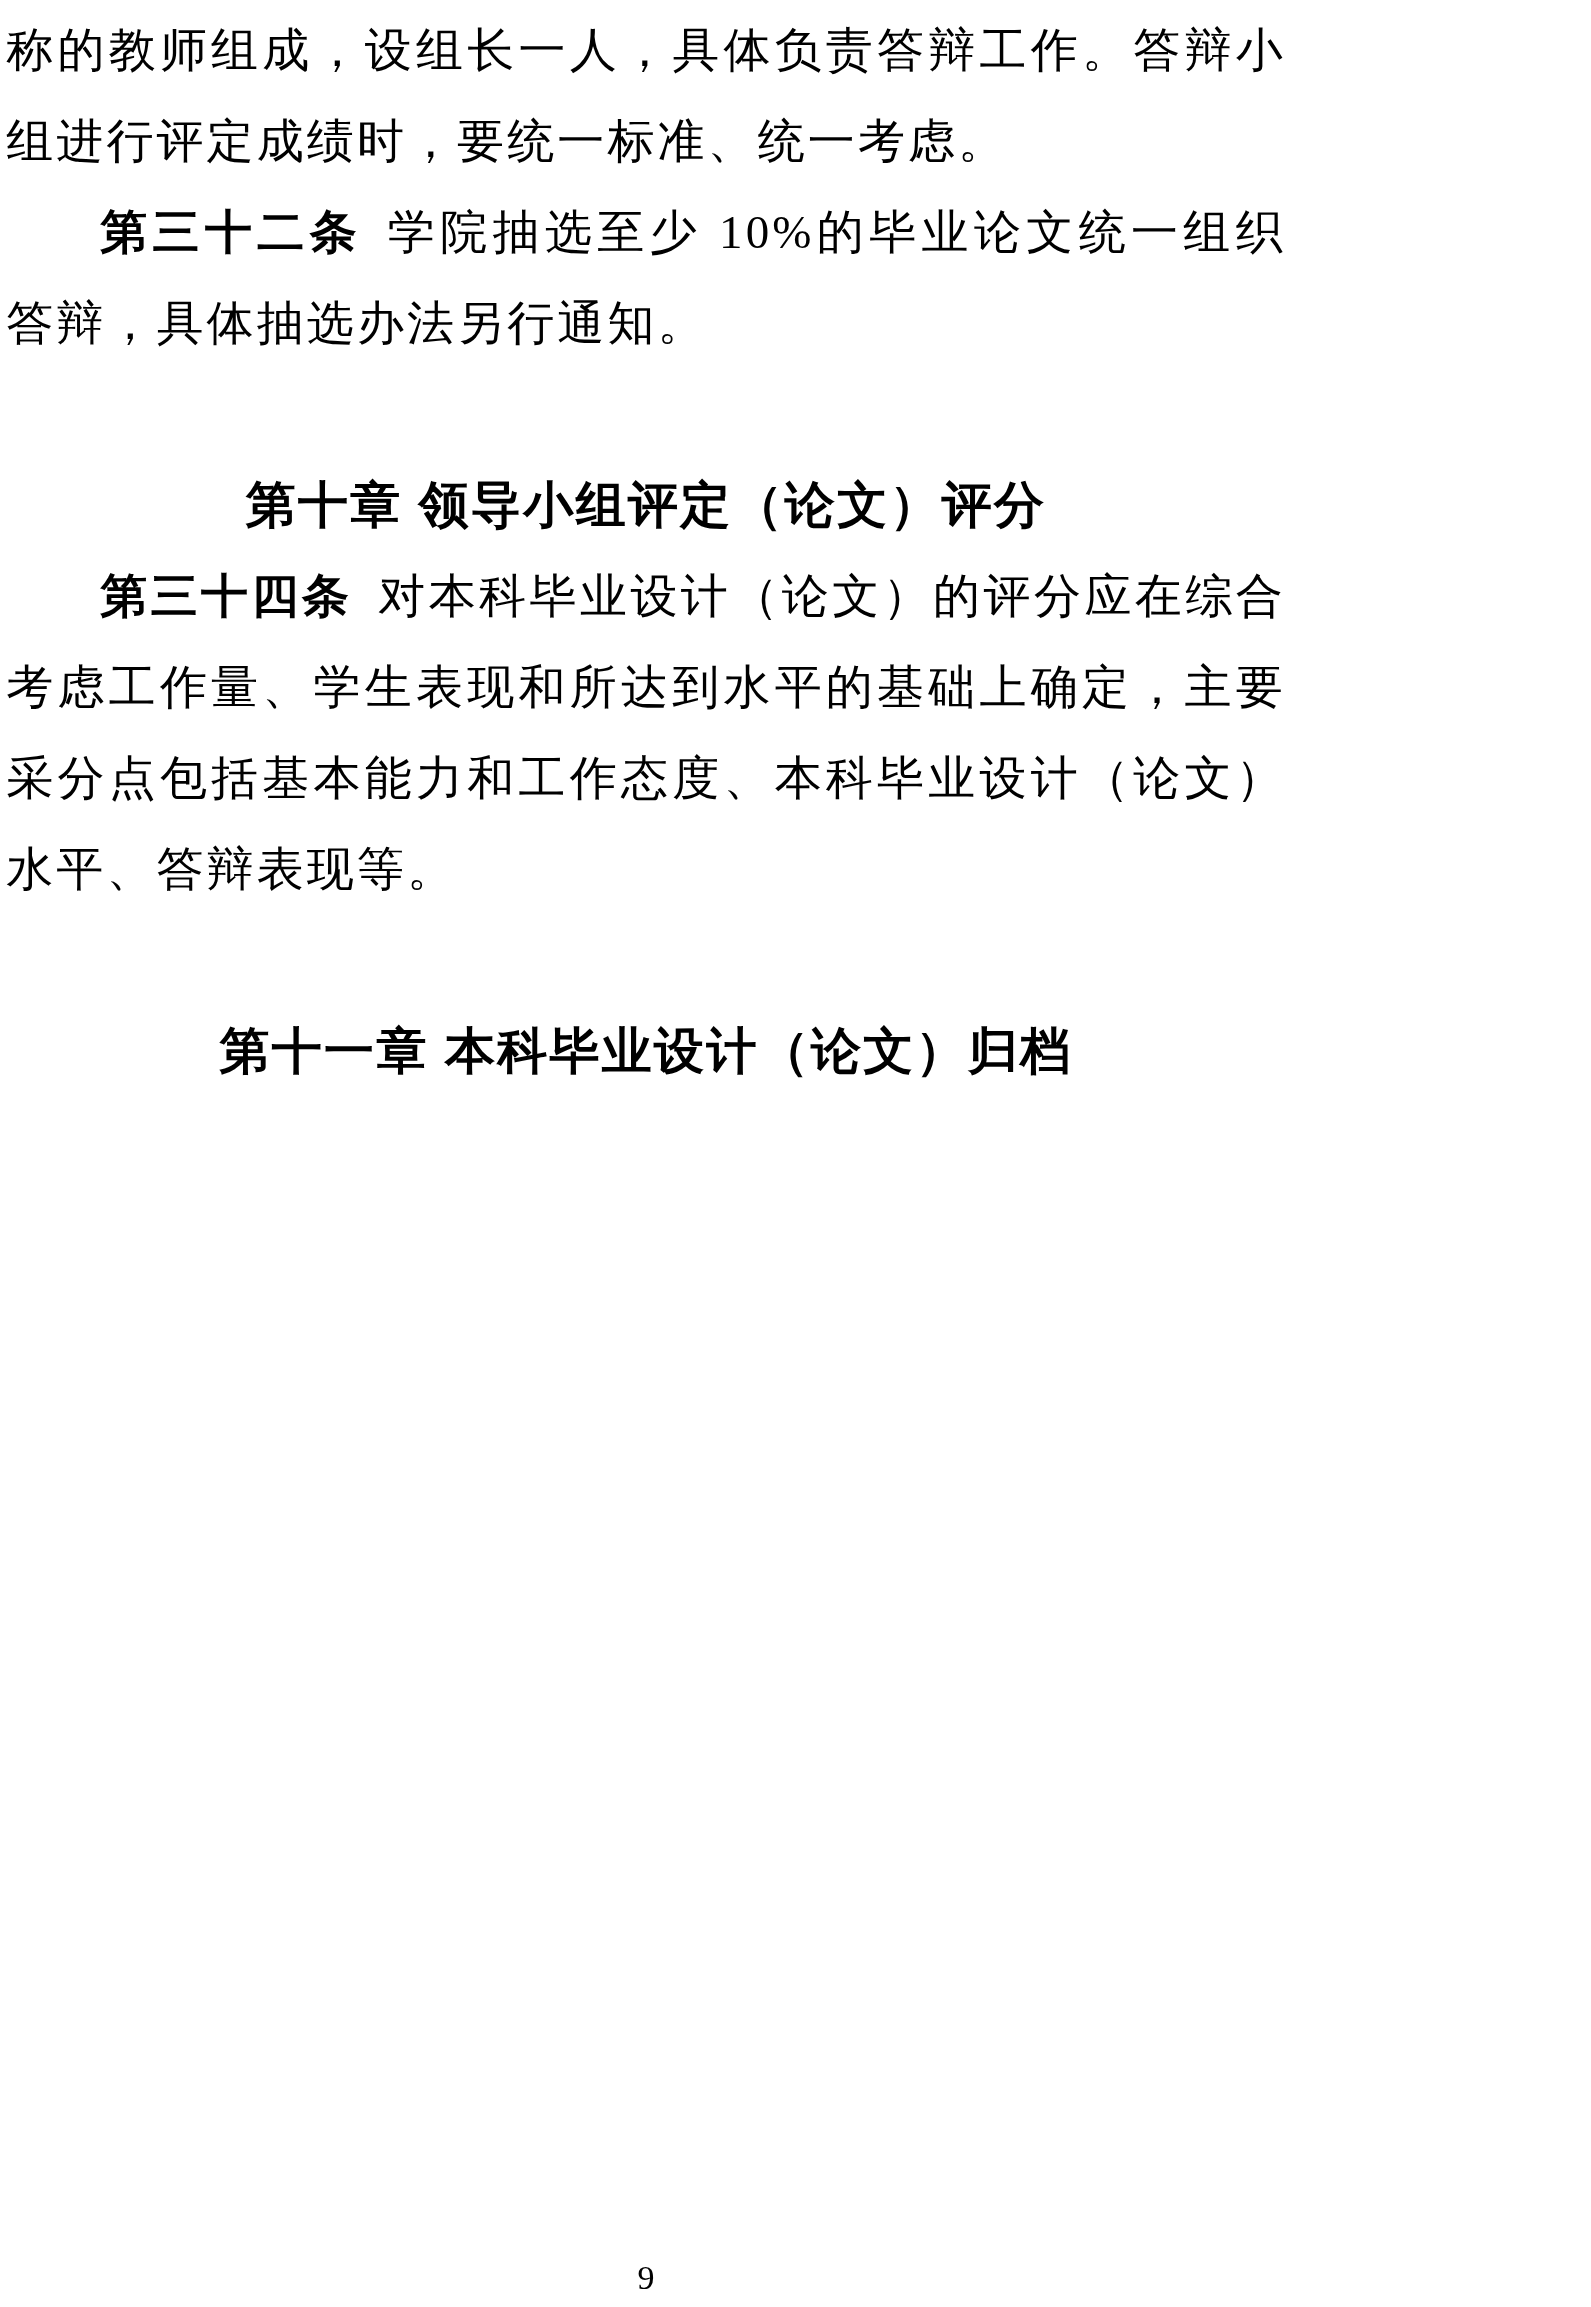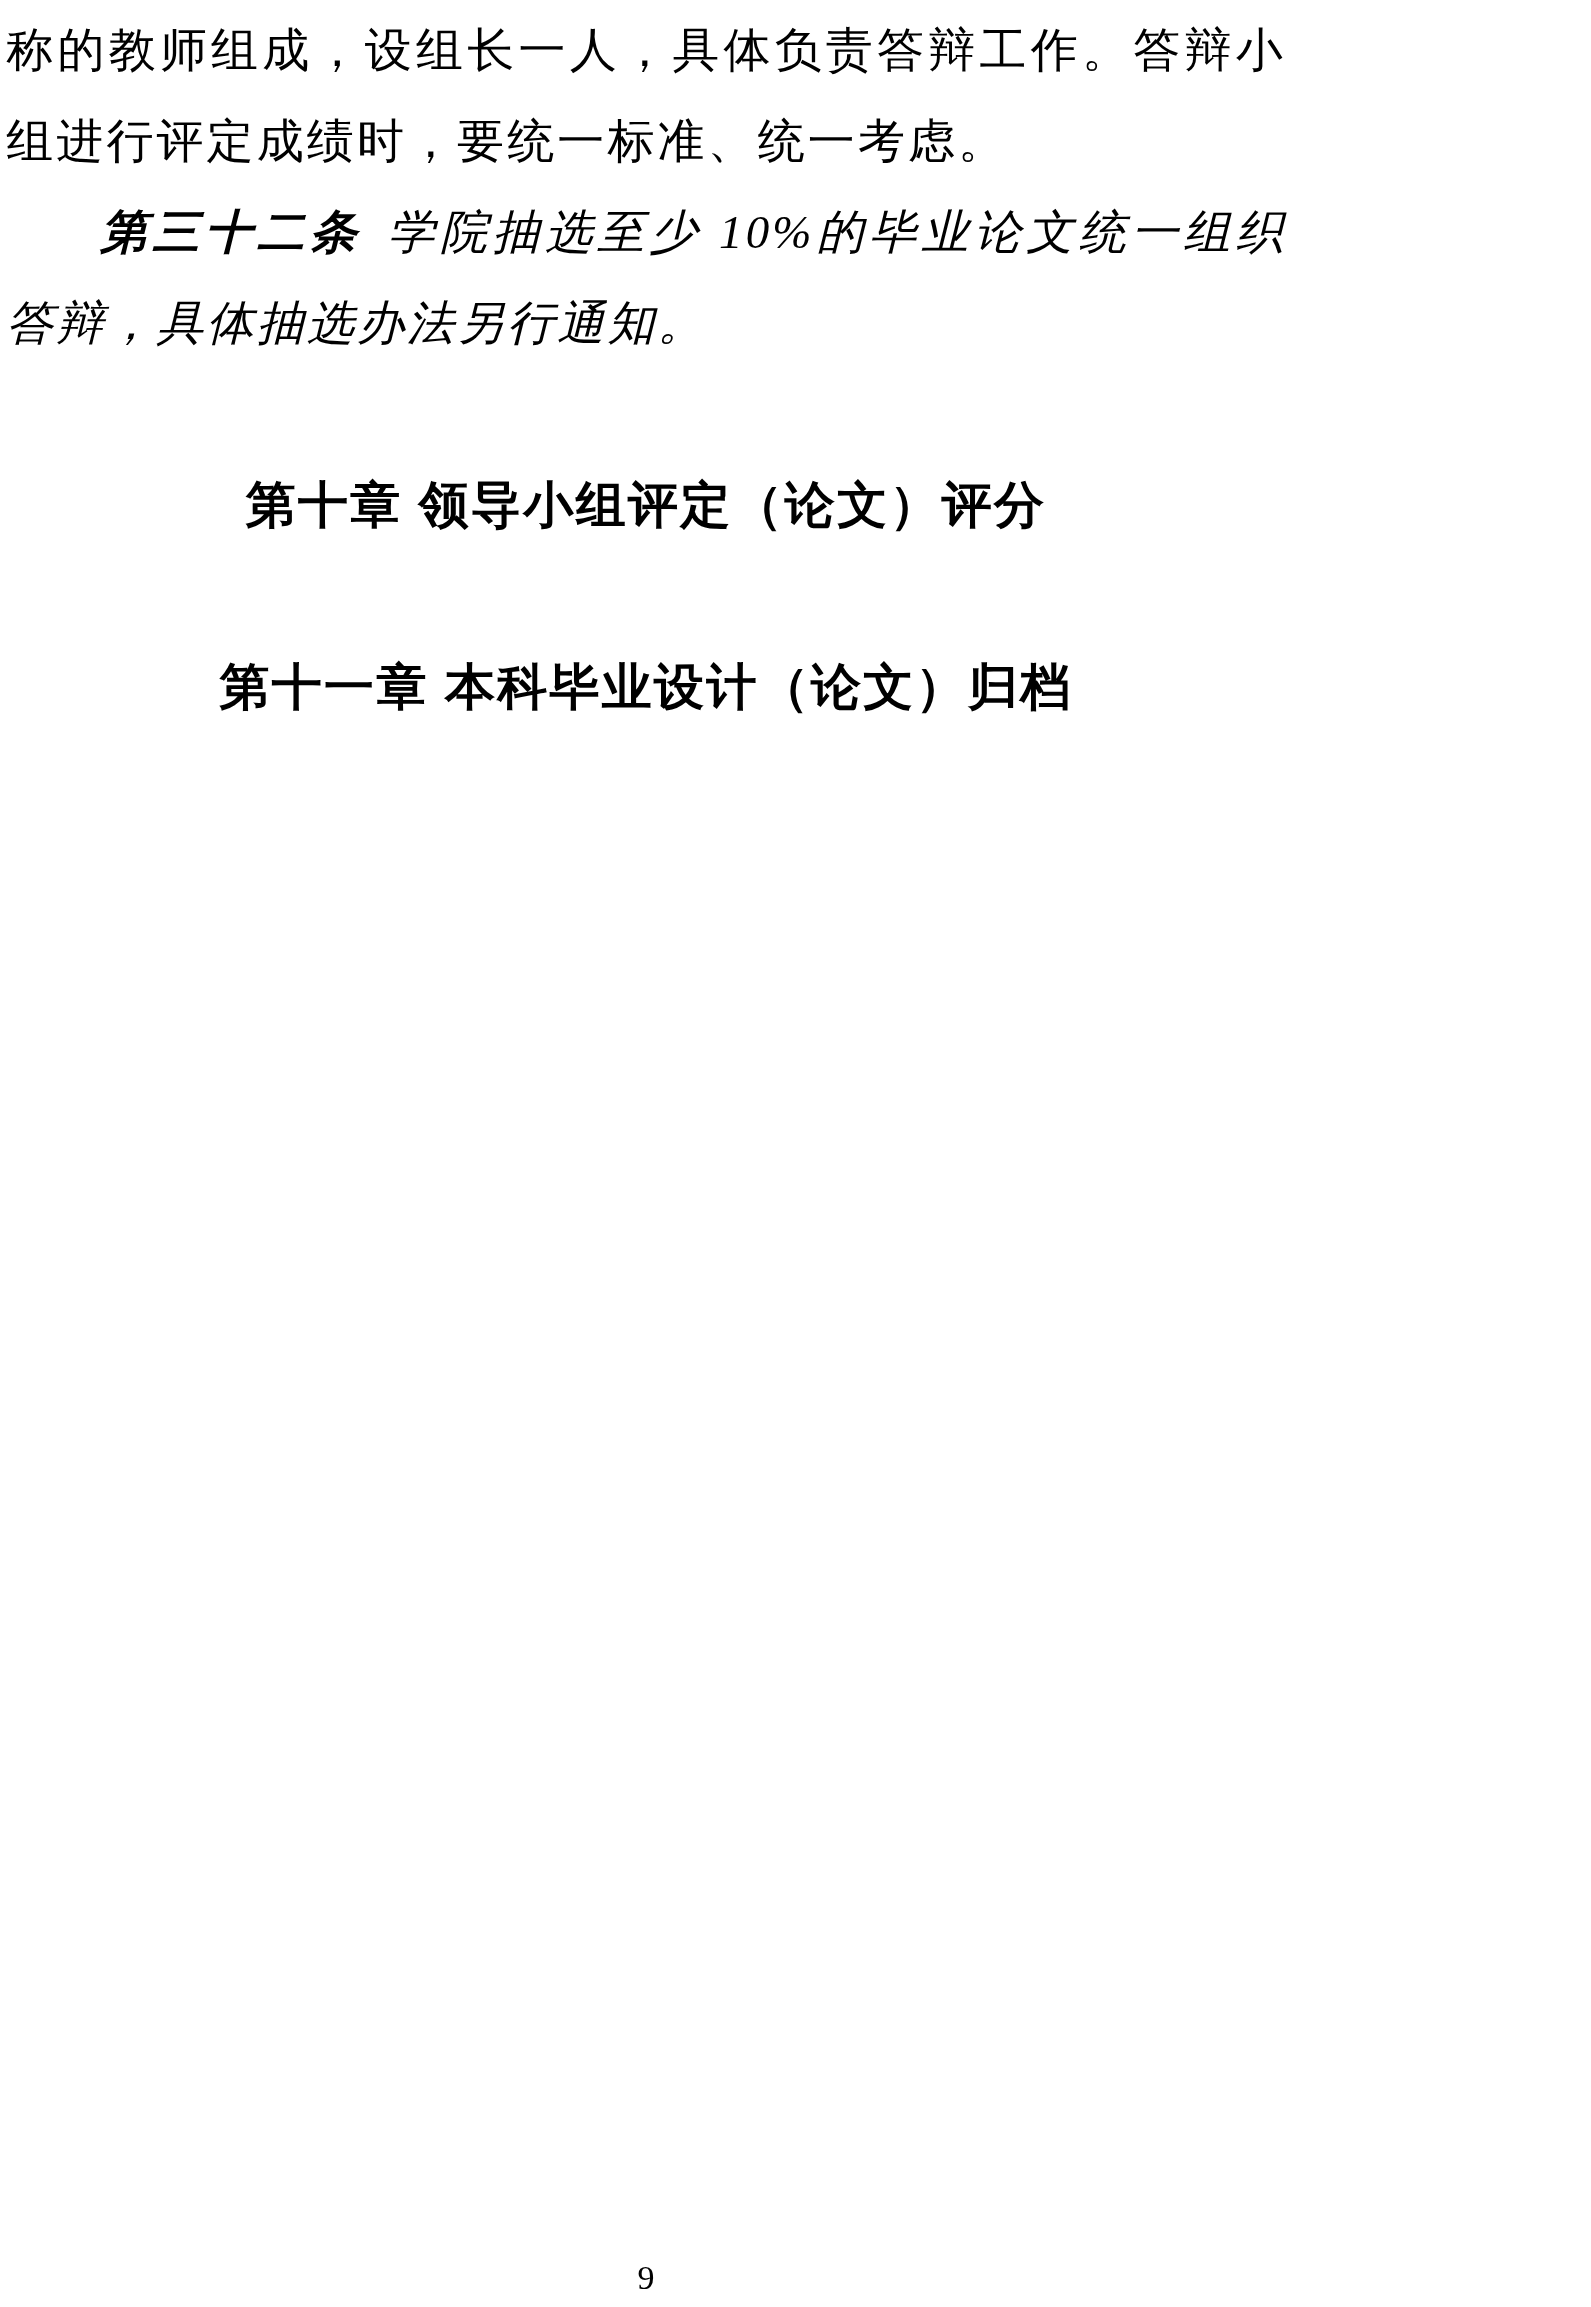--- a/index.html
+++ b/index.html
@@ -21,21 +21,20 @@
   .para {
     margin: 0;
     font-size: 47px;
     line-height: 91px;
     letter-spacing: 3.1px;
     text-align: justify;
     text-justify: inter-character;
   }
   .para.indent {
     text-indent: 2em;
-    font-style: italic;
   }
   .lead {
     font-weight: bold;
     margin-right: 0.55em;
   }
   .chapter {
     margin: 91px 0 0 0;
     font-size: 50px;
     line-height: 91px;
     text-align: center;
@@ -59,20 +58,21 @@
 
 <div class="page">
 
   <p class="para"><span>称的教师组成，设组长一人，具体负责答辩工作。答辩小组进行评定成绩时，要统一标准、统一考虑。</span></p>
 
   <p class="para indent"><span class="lead">第三十二条</span><span>学院抽选至少 10%的毕业论文统一组织答辩，具体抽选办法另行通知。</span></p>
 
   <h2 class="chapter">第十章 领导小组评定（论文）评分</h2>
 
 
+  <p class="para indent"><span class="lead">第三十四条</span><span>对本科毕业设计（论文）的评分应在综合考虑工作量、学生表现和所达到水平的基础上确定，主要采分点包括基本能力和工作态度、本科毕业设计（论文）水平、答辩表现等。</span></p>
 
 
   <h2 class="chapter">第十一章 本科毕业设计（论文）归档</h2>
 
 
   <div class="pageno">9</div>
 
 </div>
 
 

